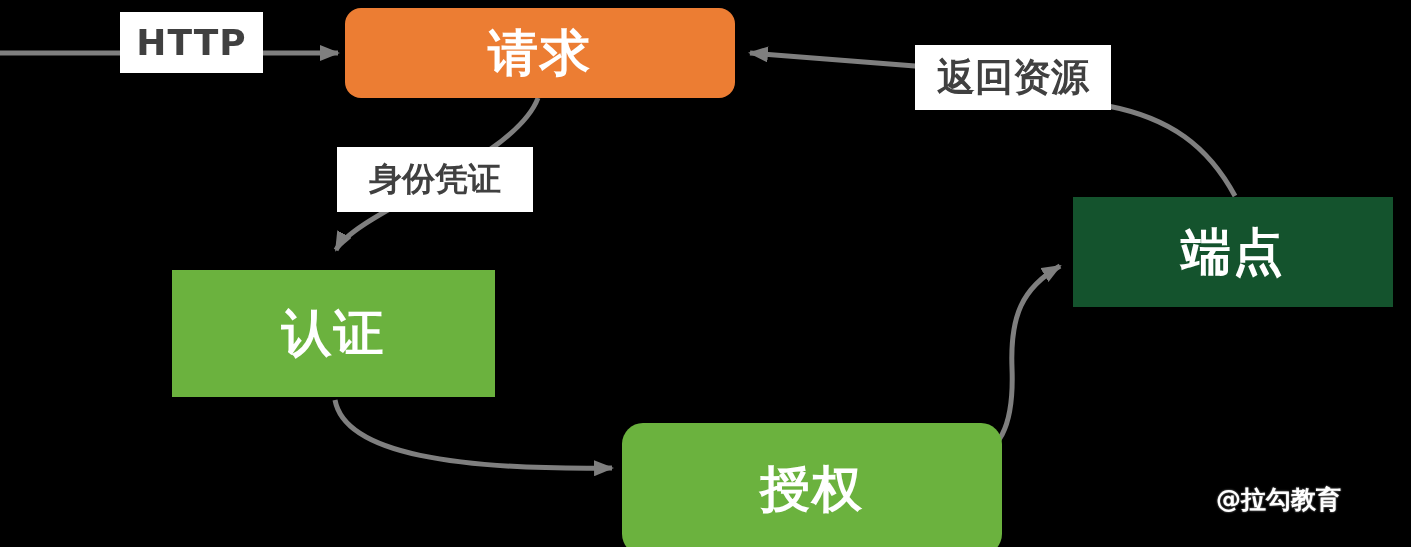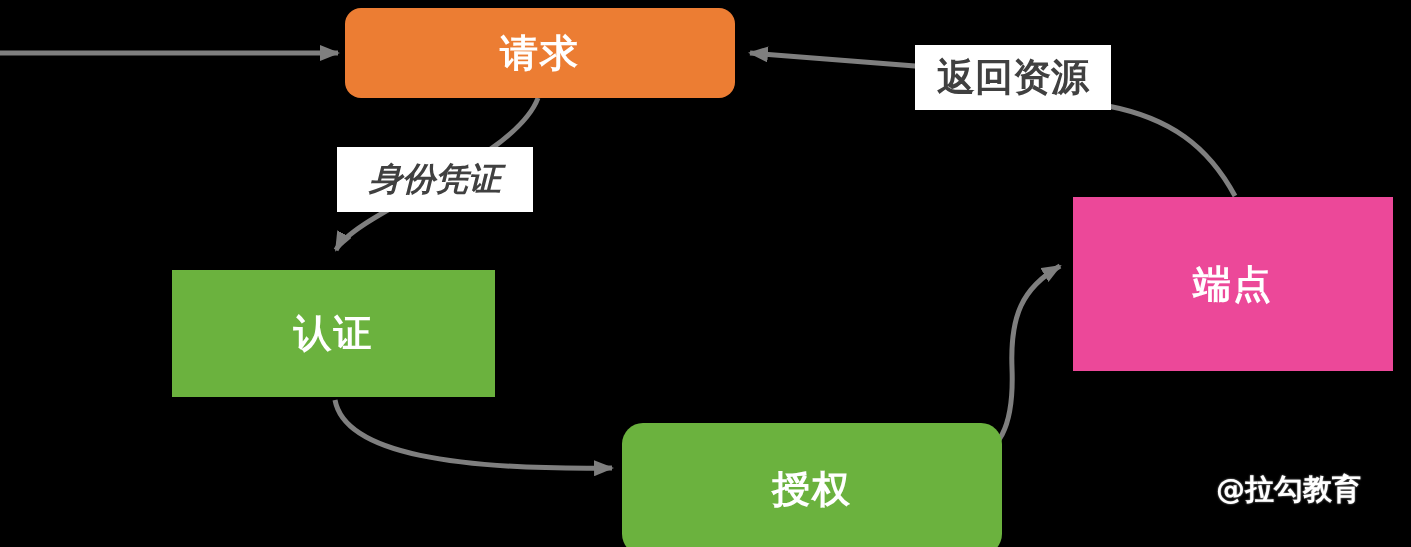--- a/index.html
+++ b/index.html
@@ -23,44 +23,44 @@
     height: 547px;
     z-index: 1;
   }
   .node {
     position: absolute;
     display: flex;
     align-items: center;
     justify-content: center;
     color: #ffffff;
     font-weight: bold;
-    font-size: 38px;
+    font-size: 50px;
     letter-spacing: 2px;
     z-index: 2;
   }
   .node-orange {
     background: #EC7D33;
     border-radius: 16px;
     left: 345px; top: 8px;
     width: 390px; height: 90px;
   }
   .node-auth {
     background: #6BB23E;
     left: 172px; top: 270px;
     width: 323px; height: 127px;
   }
   .node-authz {
     background: #6BB23E;
     left: 622px; top: 423px;
     width: 380px; height: 132px; border-radius: 21px;
   }
   .node-endpoint {
-    background: #ec4899;
+    background: #14532d;
     left: 1073px; top: 197px;
-    width: 320px; height: 174px;
+    width: 320px; height: 110px;
   }
   .edge-label {
     position: absolute;
     display: flex;
     align-items: center;
     justify-content: center;
     background: #ffffff;
     color: #404040;
     font-weight: bold;
     z-index: 3;
@@ -68,33 +68,32 @@
   .label-http {
     left: 120px; top: 12px;
     width: 143px; height: 61px;
     font-size: 36px;
     letter-spacing: 1px;
   }
   .label-credentials {
     left: 337px; top: 147px;
     width: 196px; height: 65px;
     font-size: 33px;
-    font-style: italic;
   }
   .label-return {
     left: 915px; top: 45px;
     width: 196px; height: 65px;
     font-size: 38px;
   }
   .watermark {
     position: absolute;
-    left: 1216px; top: 470px;
+    left: 1216px; top: 483px;
     color: #ffffff;
     font-weight: bold;
-    font-size: 29px;
+    font-size: 25px;
     z-index: 4;
     text-shadow: 0 0 2px rgba(255,255,255,0.7);
   }
 </style>
 </head>
 <body>
 
 <div class="canvas">
 
   <svg class="edges-svg" viewBox="0 0 1411 547" xmlns="http://www.w3.org/2000/svg">
@@ -119,20 +118,23 @@
   </div>
 
   <div class="node node-authz">
     <span>授权</span>
   </div>
 
   <div class="node node-endpoint">
     <span>端点</span>
   </div>
 
+  <div class="edge-label label-http">
+    <span>HTTP</span>
+  </div>
 
   <div class="edge-label label-credentials">
     <span>身份凭证</span>
   </div>
 
   <div class="edge-label label-return">
     <span>返回资源</span>
   </div>
 
   <div class="watermark">@拉勾教育</div>

